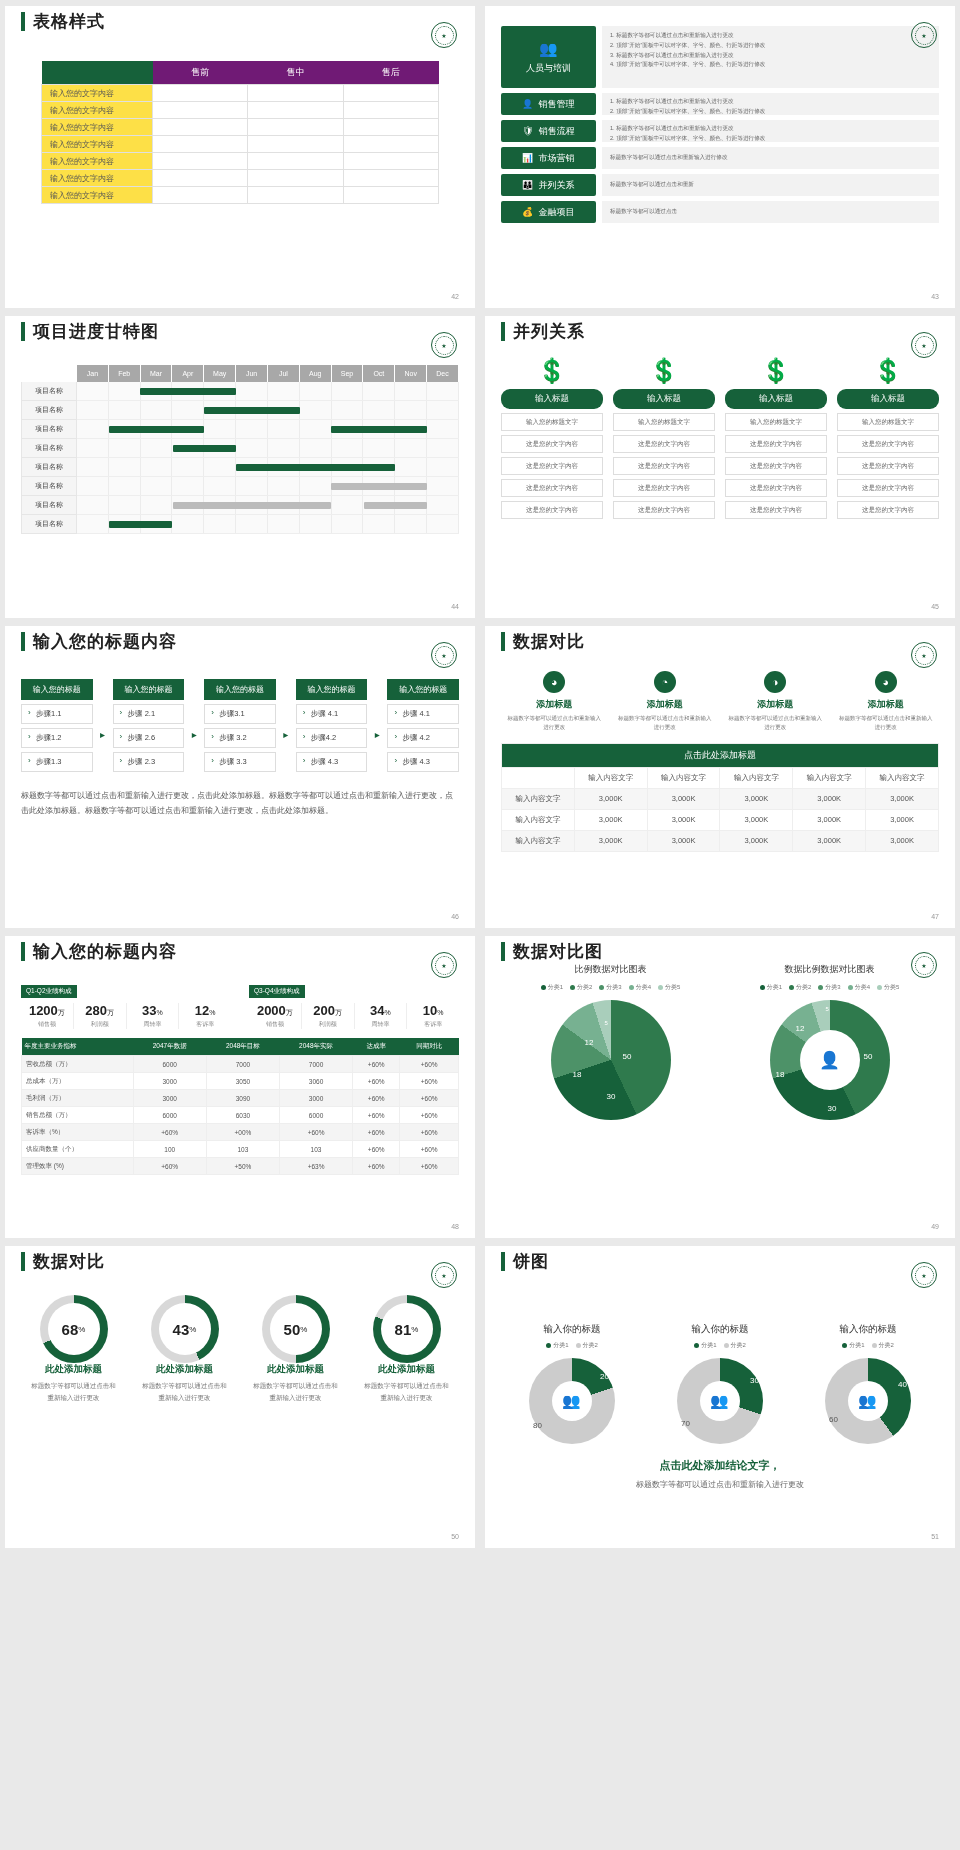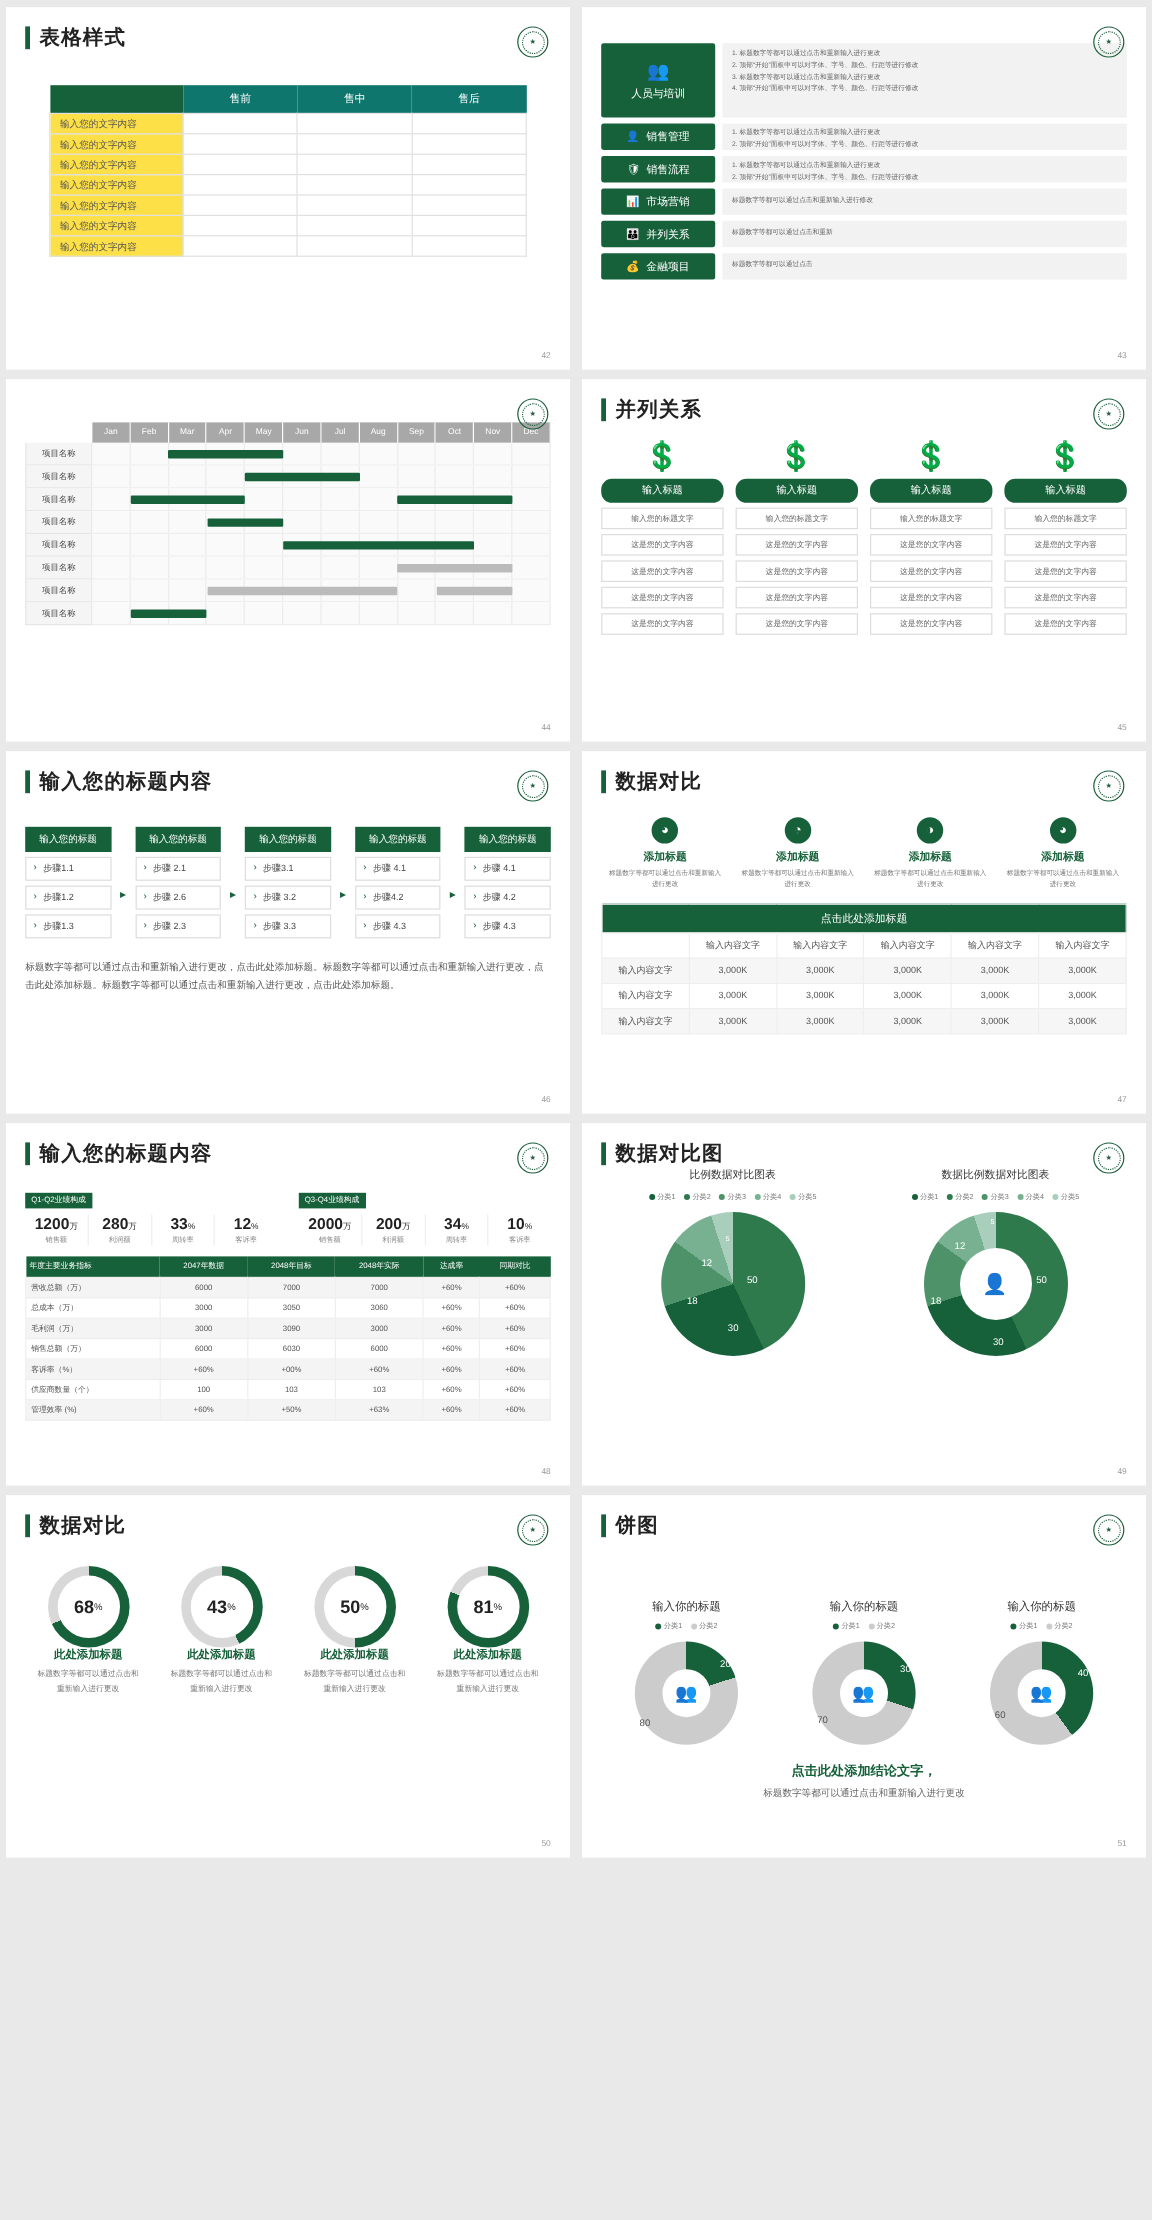--- a/index.html
+++ b/index.html
@@ -13,38 +13,38 @@
   .grid {
     display: grid;
     grid-template-columns: 1fr 1fr;
     gap: 8px 10px;
     padding: 6px 5px;
   }
   .slide {
     background: #fff;
     position: relative;
     height: 302px;
-    padding: 14px 16px 0 16px;
+    padding: 4px 16px 0 16px;
     overflow: hidden;
   }
   .slide-title-row { display:flex; align-items:flex-start; }
   .bar { width:4px; height:19px; background:#16613a; margin-right:8px; margin-top:2px; }
   .stitle { font-size:17px; color:#222; font-weight:bold; letter-spacing:1px; }
   .seal {
     position:absolute; top:16px; right:18px; width:26px; height:26px;
     border:1px solid #1b5e3a; border-radius:50%;
     display:flex; align-items:center; justify-content:center;
   }
   .seal .inner { width:19px; height:19px; border:1px dotted #1b5e3a; border-radius:50%;
     display:flex; align-items:center; justify-content:center; font-size:6px; color:#1b5e3a; }
   .pnum { position:absolute; right:16px; bottom:8px; font-size:7px; color:#999; }
 
   
   .tbl42 { width:calc(100% - 40px); margin:28px 20px 0 20px; border-collapse:collapse; font-size:8px; }
-  .tbl42 th { background:#0f766e; color:#fff; font-weight:normal; padding:5px 0; text-align:center; font-size:9px;}
+  .tbl42 th { background:#701a75; color:#fff; font-weight:normal; padding:5px 0; text-align:center; font-size:9px;}
   .tbl42 th.blank { background:#16613a; }
   .tbl42 td { border:1px solid #e0e0e0; height:17px; padding:0 8px; color:#555; }
   .tbl42 td.first { background:#fde047; width:28%; }
   .tbl42 td.empty { background:#fff; }
 
   
   .l43 { display:flex; margin-top:16px; }
   .l43-left { width:95px; }
   .l43-right { flex:1; margin-left:6px; }
   .l43-main {
@@ -267,20 +267,24 @@
 2. 顶部“开始”面板中可以对字体、字号、颜色、行距等进行修改</div>
         <div class="l43-box sm">标题数字等都可以通过点击和重新输入进行修改</div>
         <div class="l43-box sm">标题数字等都可以通过点击和重新</div>
         <div class="l43-box sm">标题数字等都可以通过点击</div>
       </div>
     </div>
     <div class="pnum">43</div>
   </div>
 
   <div class="slide">
+    <div class="slide-title-row">
+      <div class="bar"></div>
+      <div class="stitle">项目进度甘特图</div>
+    </div>
     <div class="seal">
         <div class="inner">★</div>
       </div>
     <div class="gantt">
       <div class="g-names">
         <div class="hd"></div>
         <div class="nm">项目名称</div>
         <div class="nm">项目名称</div>
         <div class="nm">项目名称</div>
         <div class="nm">项目名称</div>

